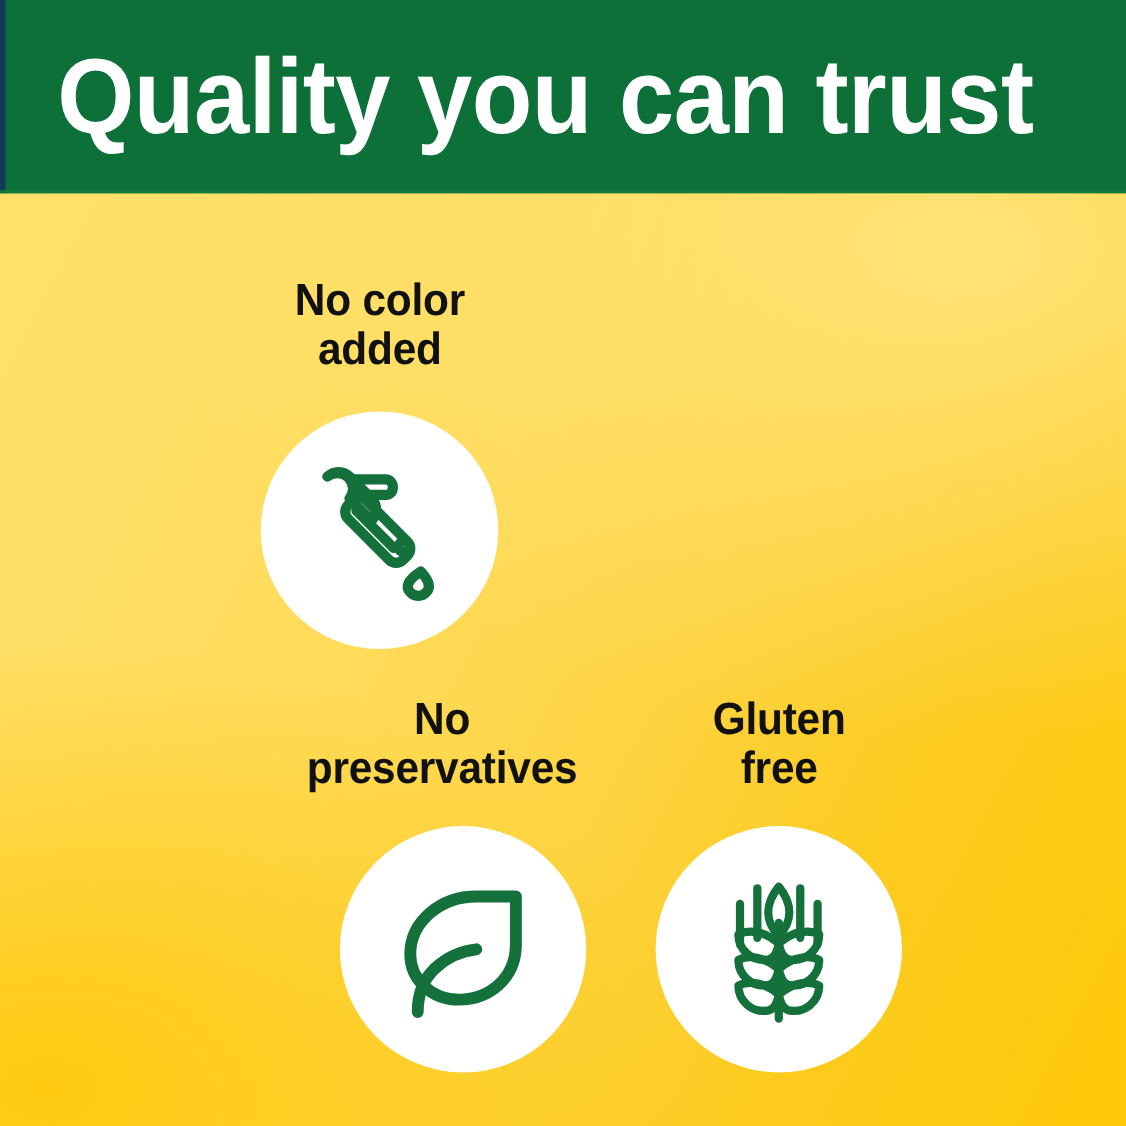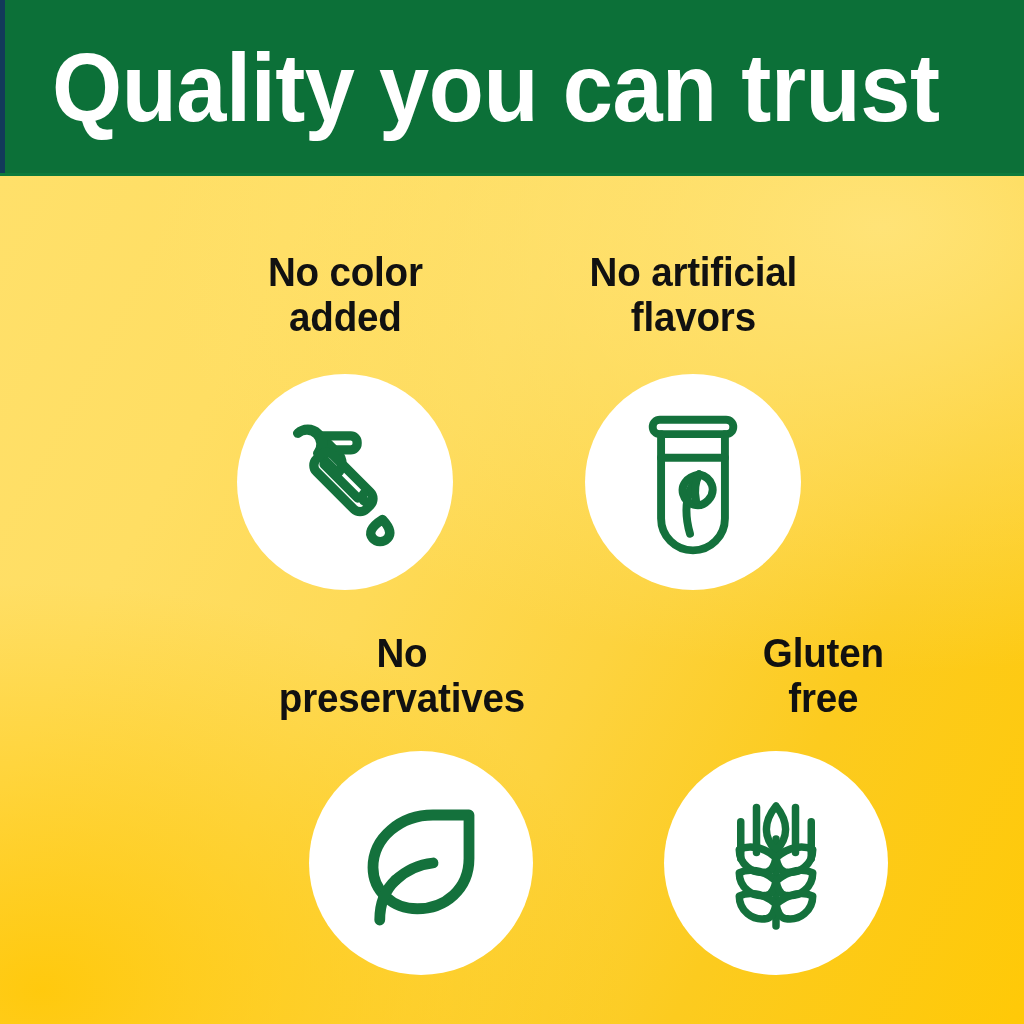--- a/index.html
+++ b/index.html
@@ -96,21 +96,21 @@
     position: absolute;
     width: 360px;
     display: flex;
     flex-direction: column;
     align-items: center;
     gap: 12px;
   }
   .feature-0 { left: 165px; top: 74px;  }
   .feature-1 { left: 513px; top: 74px;  }
   .feature-2 { left: 173px; top: 455px; align-items: flex-end; }
-  .feature-3 { left: 528px; top: 455px; align-items: flex-end; }
+  .feature-3 { left: 528px; top: 455px; }
 
   .feature-label {
     color: #111111;
     font-size: 41px;
     font-weight: 700;
     line-height: 45px;
     text-align: center;
     letter-spacing: -0.2px;
     transform: scaleX(0.94);
     white-space: pre-line;
@@ -184,49 +184,20 @@
 
             <path d="M75.0 75.0
                      c 5.4 5.8 6.2 9.6 3.4 12.6
                      c -2.8 3.0 -7.4 2.8 -10.0 -0.2
                      c -2.6 -3.0 -1.6 -7.2 6.6 -12.4 Z"></path>
           </g>
         </svg>
       </div>
     </div>
 
-    <div class="feature feature-1">
-      <div class="feature-label">No artificial
-flavors</div>
-      <div class="icon-circle">
-        <svg width="152" height="152" viewBox="0 0 100 100">
-          <g fill="none" stroke="#14713C" stroke-width="5.2" stroke-linecap="round" stroke-linejoin="round">
-
-            <rect x="23.5" y="9.0" width="53" height="9.5" rx="4.7"></rect>
-
-            <path d="M29.0 18.5
-                     L29.0 74.0
-                     a21 21 0 0 0 42 0
-                     L71.0 18.5"></path>
-
-            <path d="M29.0 34.0 L71.0 34.0"></path>
-
-            <path d="M48.0 84.0
-                     C 44.0 70.0 45.0 56.0 54.0 45.0"></path>
-
-            <path d="M54.0 45.0
-                     c 9.0 2.0 11.5 11.0 6.0 17.0
-                     c -5.5 6.0 -14.5 3.0 -16.5 -4.0
-                     c -1.6 -5.6 2.0 -11.2 10.5 -13.0 Z"></path>
-
-            <path d="M52.0 62.0 C 50.5 55.0 51.5 50.0 54.0 45.0"></path>
-          </g>
-        </svg>
-      </div>
-    </div>
 
     <div class="feature feature-2">
       <div class="feature-label">No
 preservatives</div>
       <div class="icon-circle">
         <svg width="150" height="150" viewBox="0 0 100 100">
           <g fill="none" stroke="#14713C" stroke-width="7.2" stroke-linecap="round" stroke-linejoin="round">
 
             <path d="M82.0 18.0
                      L82.0 47.0

